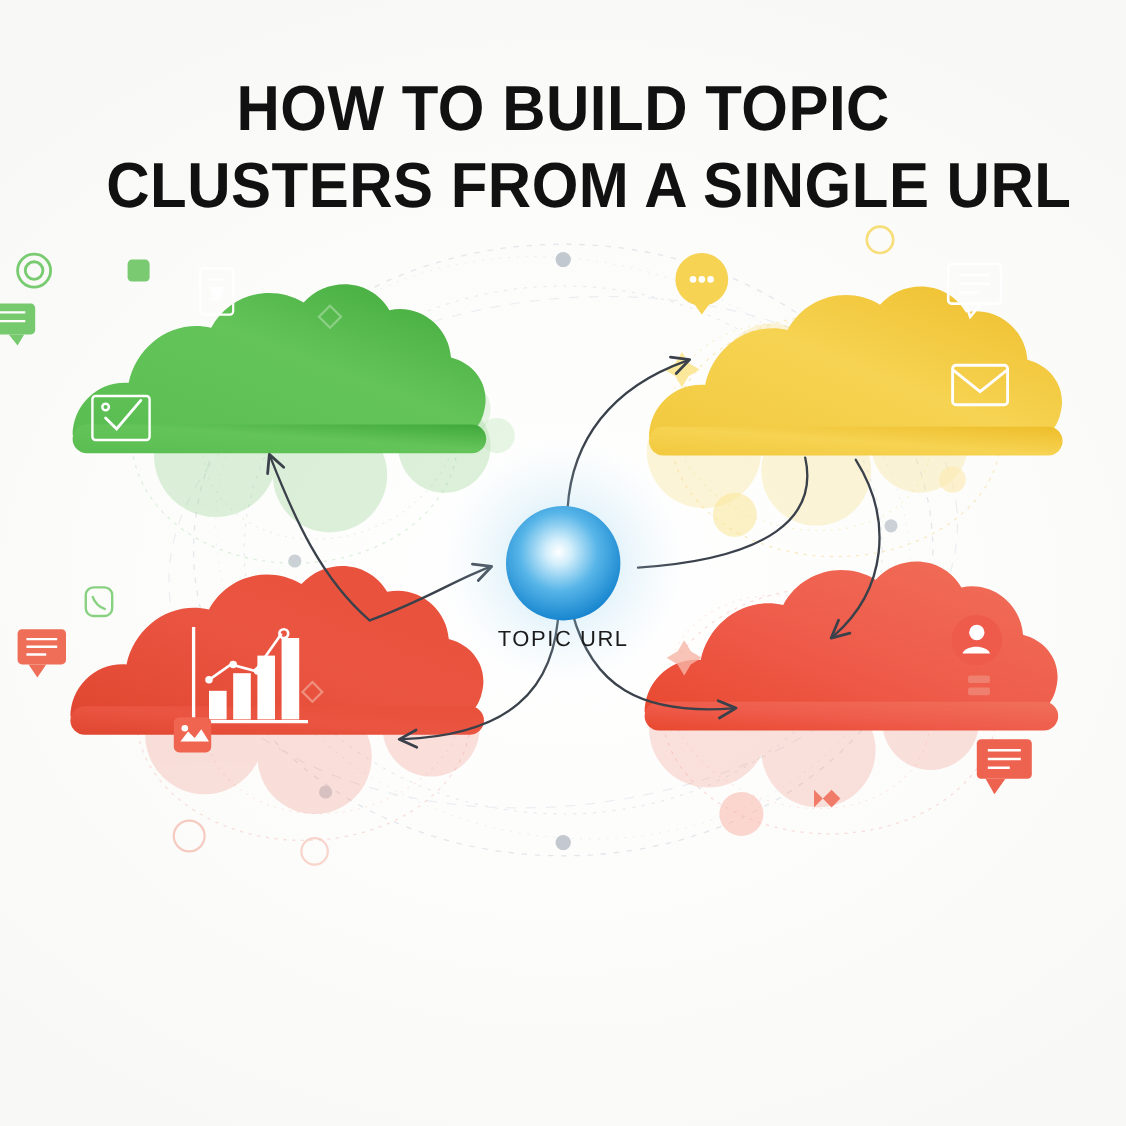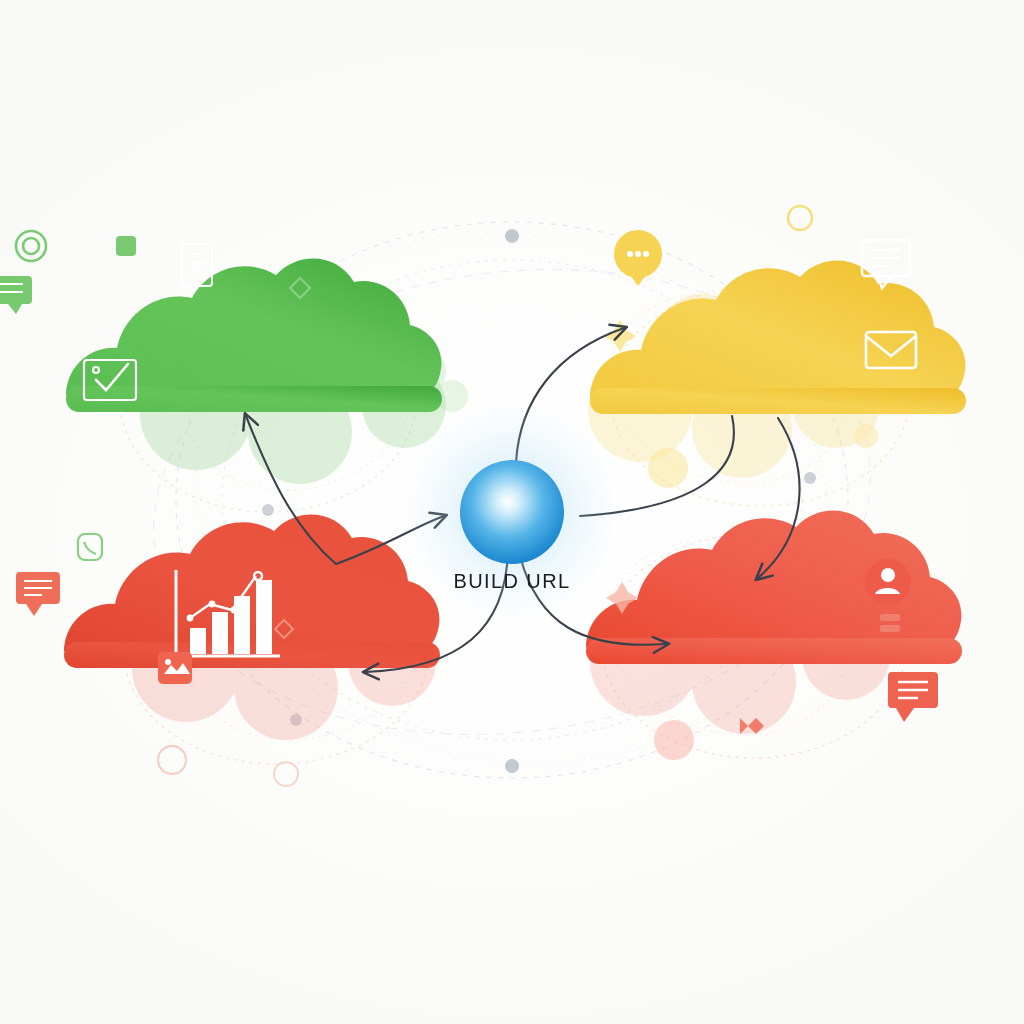--- a/index.html
+++ b/index.html
@@ -73,20 +73,24 @@
   .node-hit {
     position: absolute;
     border-radius: 14px;
   }
 </style>
 </head>
 <body>
 
 <div id="poster">
 
+  <div class="title-block">
+    <span class="title-line">HOW TO BUILD TOPIC</span>
+    <span class="title-line">CLUSTERS FROM A SINGLE URL</span>
+  </div>
 
   <div id="stage">
     <svg width="1024" height="640" viewBox="0 0 1024 640" xmlns="http://www.w3.org/2000/svg">
       <defs>
         <radialGradient id="gradSphere" cx="46%" cy="40%" r="62%">
           <stop offset="0%" stop-color="#ffffff"></stop>
           <stop offset="18%" stop-color="#d2eefb"></stop>
           <stop offset="55%" stop-color="#57b5e8"></stop>
           <stop offset="100%" stop-color="#1382cd"></stop>
         </radialGradient>
@@ -350,21 +354,21 @@
 
         <path d="M778,218 C812,272 806,336 758,378" marker-end="url(#arrowHead)"></path>
       </g>
 
       <g>
         <circle cx="512" cy="312" r="112" fill="url(#gradGlow)"></circle>
         <circle cx="512" cy="312" r="52" fill="url(#gradSphere)"></circle>
       </g>
     </svg>
 
-    <div class="center-label">BUILD URL</div>
+    <div class="center-label">TOPIC URL</div>
 
     <div class="node-hit" style="left:66px; top:40px; width:376px; height:176px;"></div>
     <div class="node-hit" style="left:590px; top:40px; width:376px; height:176px;"></div>
     <div class="node-hit" style="left:64px; top:312px; width:376px; height:160px;"></div>
     <div class="node-hit" style="left:586px; top:308px; width:376px; height:160px;"></div>
     <div class="node-hit" style="left:456px; top:256px; width:112px; height:112px; border-radius:56px;"></div>
   </div>
 
 </div>
 

